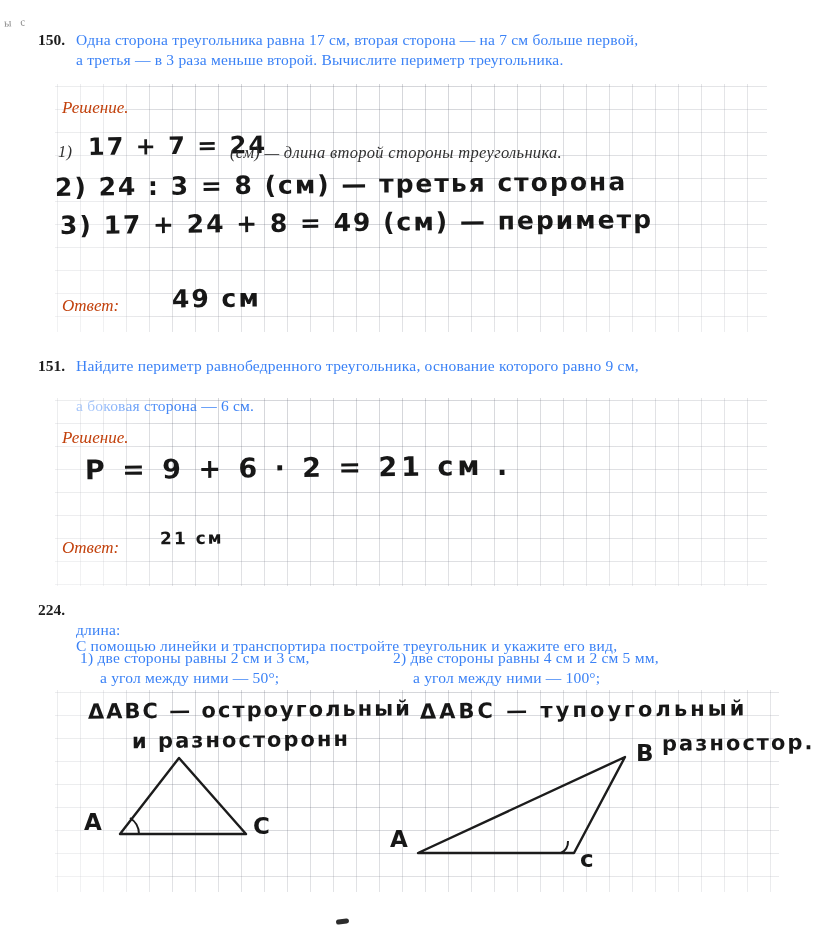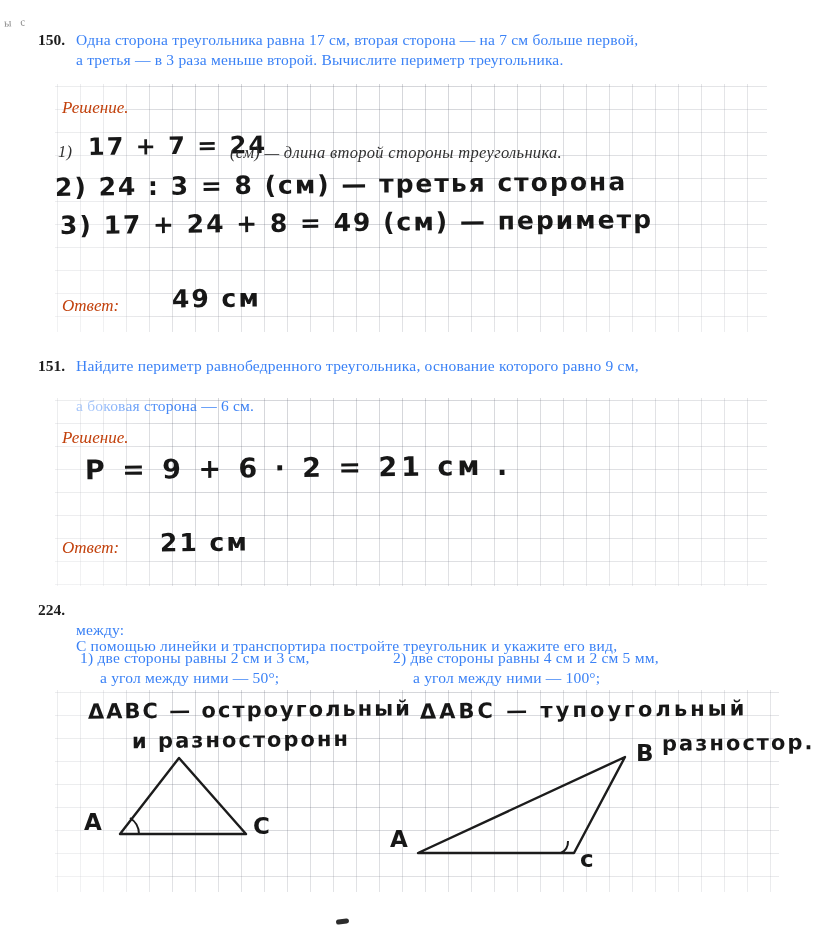--- a/index.html
+++ b/index.html
@@ -68,25 +68,25 @@
   <div class="pnum" style="left:38px;top:357px;">151.</div>
   <div class="stmt" style="left:76px;top:357px;">Найдите периметр равнобедренного треугольника, основание которого равно 9 см,</div>
   <div class="stmt" style="left:76px;top:377px;margin-top:20px;">а боковая сторона — 6 см.</div>
 
   <div class="grid" style="left:55px;top:398px;width:712px;height:188px;"></div>
 
   <div class="lbl" style="left:62px;top:428px;">Решение.</div>
   <div class="hand" style="left:85px;top:452px;font-size:27px;letter-spacing:4px;">P = 9 + 6 · 2 = 21 см .</div>
 
   <div class="lbl" style="left:62px;top:538px;">Ответ:</div>
-  <div class="hand" style="left:160px;top:528px;font-size:25px;">21 см</div>
+  <div class="hand" style="left:160px;top:528px;font-size:17px;">21 см</div>
 
   <div class="pnum" style="left:38px;top:601px;">224.</div>
   <div class="stmt" style="left:76px;top:601px;margin-top:36px;">С помощью линейки и транспортира постройте треугольник и укажите его вид,</div>
-  <div class="stmt" style="left:76px;top:621px;">между:</div>
+  <div class="stmt" style="left:76px;top:621px;">длина:</div>
 
   <div class="stmt" style="left:80px;top:649px;">1) две стороны равны 2 см и 3 см,</div>
   <div class="stmt" style="left:100px;top:669px;">а угол между ними — 50°;</div>
   <div class="stmt" style="left:393px;top:649px;">2) две стороны равны 4 см и 2 см 5 мм,</div>
   <div class="stmt" style="left:413px;top:669px;">а угол между ними — 100°;</div>
 
   <div class="grid" style="left:55px;top:690px;width:724px;height:202px;"></div>
 
   <div class="hand" style="left:88px;top:698px;font-size:21px;">ΔАВС — остроугольный</div>
   <div class="hand" style="left:132px;top:728px;font-size:21px;">и разносторонн</div>

